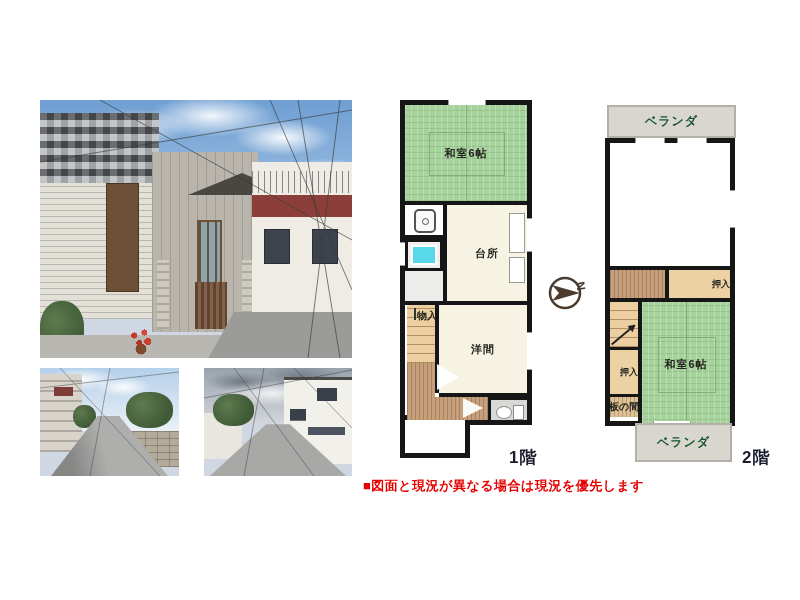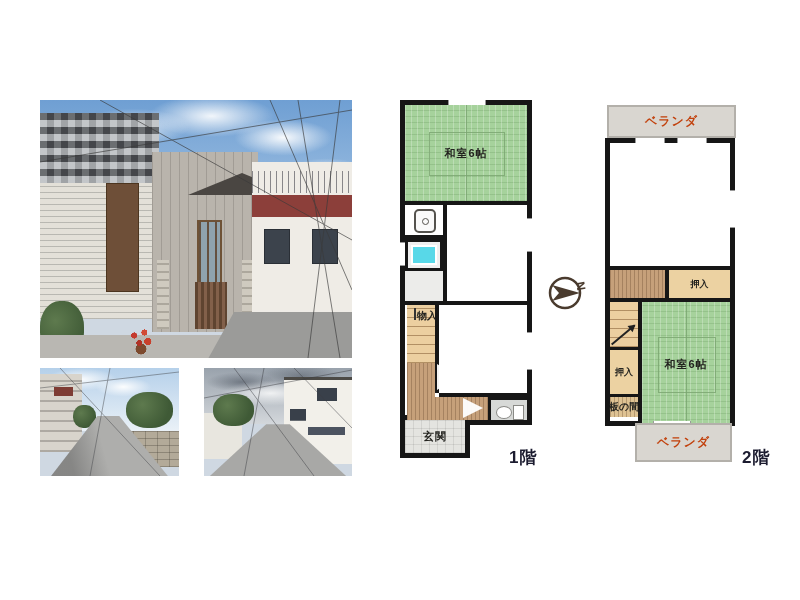--- a/index.html
+++ b/index.html
@@ -106,28 +106,28 @@
     background-image:
       repeating-linear-gradient(90deg, rgba(255,255,255,.25) 0 1px, transparent 1px 6px),
       repeating-linear-gradient(0deg, rgba(70,120,60,.18) 0 1px, transparent 1px 6px);}
   .seam{position:absolute;background:var(--tatami-line);opacity:.8;}
   .seam-box{position:absolute;border:1px solid var(--tatami-line);opacity:.8;}
   .cream{background:var(--room-cream);}
   .wood{background-color:var(--wood-floor);
     background-image:repeating-linear-gradient(90deg, rgba(90,60,35,.3) 0 1px, transparent 1px 4px);}
   .stairs{background-color:var(--stairs-tan);
     background-image:repeating-linear-gradient(0deg, rgba(120,80,40,.5) 0 1px, transparent 1px 9px);}
-  .closet{background:var(--closet-beige);}
+  .closet{background:var(--closet-beige);justify-content:flex-end;}
   .tile{background-color:var(--tile-gray);
     background-image:
       repeating-linear-gradient(0deg, rgba(0,0,0,.08) 0 1px, transparent 1px 8px),
       repeating-linear-gradient(90deg, rgba(0,0,0,.08) 0 1px, transparent 1px 8px);}
   .veranda{background:var(--veranda-gray);border:2px solid #b3b0aa;box-sizing:border-box;
     display:flex;align-items:center;justify-content:center;}
-  .vlabel{font-size:12px;font-weight:bold;color:#c2410c;letter-spacing:1px;font-family:Liberation Mono, monospace;}
+  .vlabel{font-size:12px;font-weight:bold;color:#14532d;letter-spacing:1px;font-family:Liberation Mono, monospace;}
   .floor-label{position:absolute;font-size:17px;font-weight:bold;color:var(--label-dark);letter-spacing:1px;}
   .window{position:absolute;background:#fff;}
   .window.v{border-top:1px solid #999;border-bottom:1px solid #999;}
   .window.h{border-left:1px solid #999;border-right:1px solid #999;}
   .wedge{position:absolute;background:#fff;clip-path:polygon(0 0,100% 50%,0 100%);opacity:.95;}
   .counter{position:absolute;background:#fff;border:1px solid #9a9a94;box-sizing:border-box;}
   .bathroom{position:absolute;background:#efefef;border:3px solid var(--wall-black);box-sizing:border-box;}
   .tub{position:absolute;left:3px;top:3px;right:3px;bottom:3px;background:var(--bath-cyan);border:2px solid #fff;}
   .sink-icon{position:absolute;border:2px solid #55534e;border-radius:5px;background:#fafafa;}
   .sink-dot{position:absolute;width:5px;height:5px;border-radius:50%;border:1px solid #55534e;}
@@ -229,42 +229,47 @@
       <div class="sink-icon" style="left:9px;top:4px;width:18px;height:20px;"></div>
       <div class="sink-dot" style="left:17px;top:13px;"></div>
     </div>
     <div class="wall" style="left:5px;top:135px;width:38px;height:4px;"></div>
     <div class="bathroom" style="left:5px;top:139px;width:38px;height:32px;">
       <div class="tub"></div>
     </div>
     <div class="room" style="left:5px;top:171px;width:38px;height:30px;background:#ececea;"></div>
     <div class="wall" style="left:43px;top:105px;width:4px;height:96px;"></div>
 
+    <div class="room cream" style="left:47px;top:105px;width:80px;height:96px;">
+      <span class="rlabel">台所</span>
+      <div class="counter" style="right:2px;top:8px;width:16px;height:40px;"></div>
+      <div class="counter" style="right:2px;top:52px;width:16px;height:26px;"></div>
+    </div>
     <div class="wall" style="left:5px;top:201px;width:122px;height:4px;"></div>
 
     <div class="room stairs" style="left:7px;top:205px;width:28px;height:58px;"></div>
     <div class="updown-line" style="left:14px;top:208px;"></div>
     <span class="rlabel tiny abs" style="left:17px;top:209px;">物入</span>
     <div class="wall" style="left:35px;top:205px;width:4px;height:88px;"></div>
 
+    <div class="room cream" style="left:39px;top:205px;width:88px;height:88px;">
+      <span class="rlabel">洋間</span>
+    </div>
     <div class="wall" style="left:39px;top:293px;width:88px;height:4px;"></div>
 
     <div class="room wood" style="left:7px;top:263px;width:28px;height:57px;"></div>
     <div class="room wood" style="left:35px;top:297px;width:53px;height:23px;"></div>
     <div class="wedge" style="left:37px;top:264px;width:22px;height:26px;"></div>
     <div class="wedge" style="left:63px;top:298px;width:20px;height:20px;"></div>
 
     <div class="room" style="left:88px;top:297px;width:39px;height:23px;background:#d7d9d7;border-left:3px solid var(--wall-black);border-top:3px solid var(--wall-black);">
       <div class="toilet-bowl" style="left:5px;top:6px;width:14px;height:11px;"></div>
       <div class="toilet-tank" style="left:22px;top:5px;width:9px;height:13px;"></div>
     </div>
 
-    <div class="room tile" style="left:5px;top:320px;width:60px;height:33px;">
-      <span class="rlabel">玄関</span>
-    </div>
 
     <div class="window v" style="left:127px;top:118px;width:5px;height:32px;"></div>
     <div class="window v" style="left:127px;top:232px;width:5px;height:36px;"></div>
     <div class="window h" style="left:48px;top:0;width:36px;height:5px;"></div>
     <div class="window v" style="left:0;top:142px;width:5px;height:22px;"></div>
   </div>
   <div class="floor-label" style="left:509px;top:446px;">1階</div>
 
   <svg class="abs" style="left:546px;top:272px;" width="42" height="42" viewBox="0 0 42 42">
     <circle cx="19" cy="21" r="15" fill="#ffffff" stroke="#4a3b2e" stroke-width="2.5"></circle>
@@ -311,13 +316,14 @@
     <div class="window h" style="left:72px;top:38px;width:28px;height:5px;"></div>
     <div class="window h" style="left:48px;top:321px;width:36px;height:5px;"></div>
     <div class="window v" style="left:125px;top:90px;width:5px;height:36px;"></div>
 
     <div class="veranda" style="position:absolute;left:30px;top:323px;width:97px;height:39px;">
       <span class="vlabel">ベランダ</span>
     </div>
   </div>
   <div class="floor-label" style="left:742px;top:446px;">2階</div>
 
+  <div id="disclaimer">■図面と現況が異なる場合は現況を優先します</div>
 </div>
 
 </body></html>

